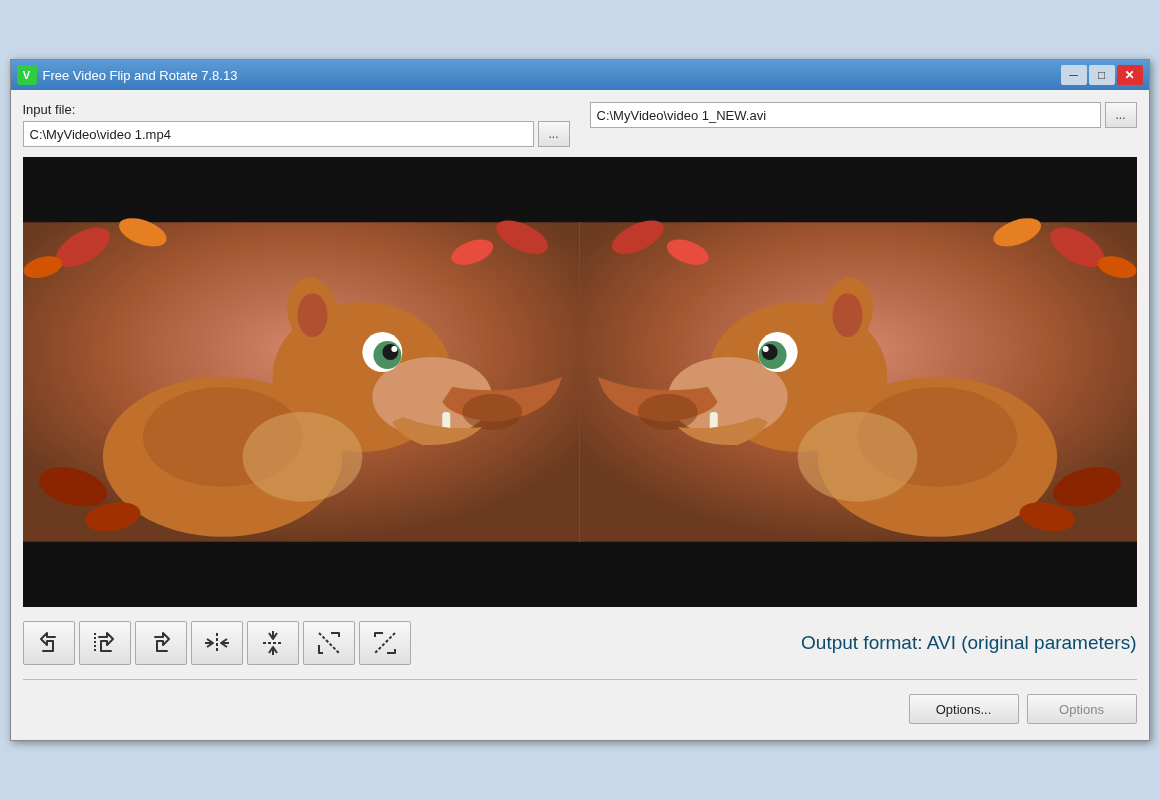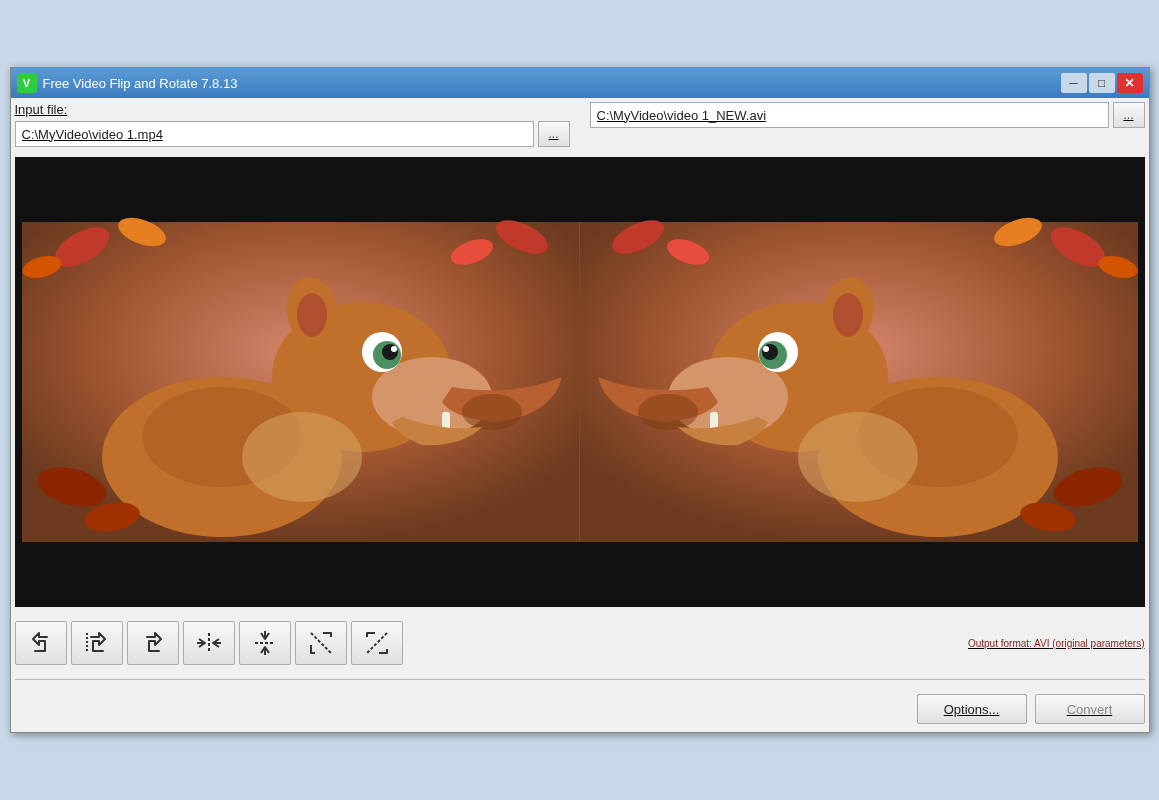--- a/index.html
+++ b/index.html
@@ -88,23 +88,22 @@
       color: #333;
     }
 
     .title-btn-close {
       background: #e03030;
       color: white;
       font-weight: bold;
     }
 
     .content {
-      padding: 4px;
+      padding: 12px;
       background: #f0f0f0;
-      text-decoration: underline;
     }
 
     .file-row {
       display: flex;
       gap: 20px;
       margin-bottom: 10px;
     }
 
     .file-group {
       display: flex;
@@ -191,22 +190,22 @@
       cursor: pointer;
       display: flex;
       align-items: center;
       justify-content: center;
       font-size: 20px;
       color: #333;
       border-radius: 2px;
     }
 
     .output-format {
-      font-size: 10px;
-      color: #7f1d1d;
+      font-size: 19px;
+      color: #0c4a6e;
     }
 
     .separator {
       height: 1px;
       background: #bbb;
       margin: 8px 0;
     }
 
     .bottom-row {
       display: flex;
@@ -430,17 +429,17 @@
         </button>
       </div>
 
       <span class="output-format">Output format: AVI (original parameters)</span>
     </div>
 
     <div class="separator"></div>
 
     <div class="bottom-row">
       <button class="options-btn">Options...</button>
-      <button class="convert-btn">Convert</button>
+      <button class="convert-btn">Options</button>
     </div>
 
   </div>
 </div>
 
 </body></html>

